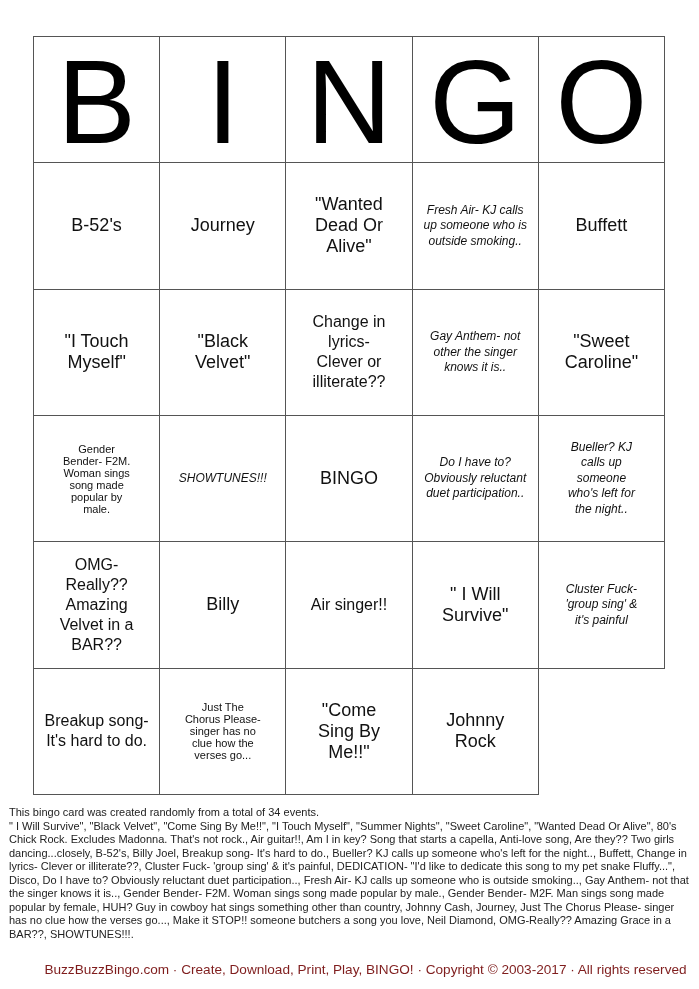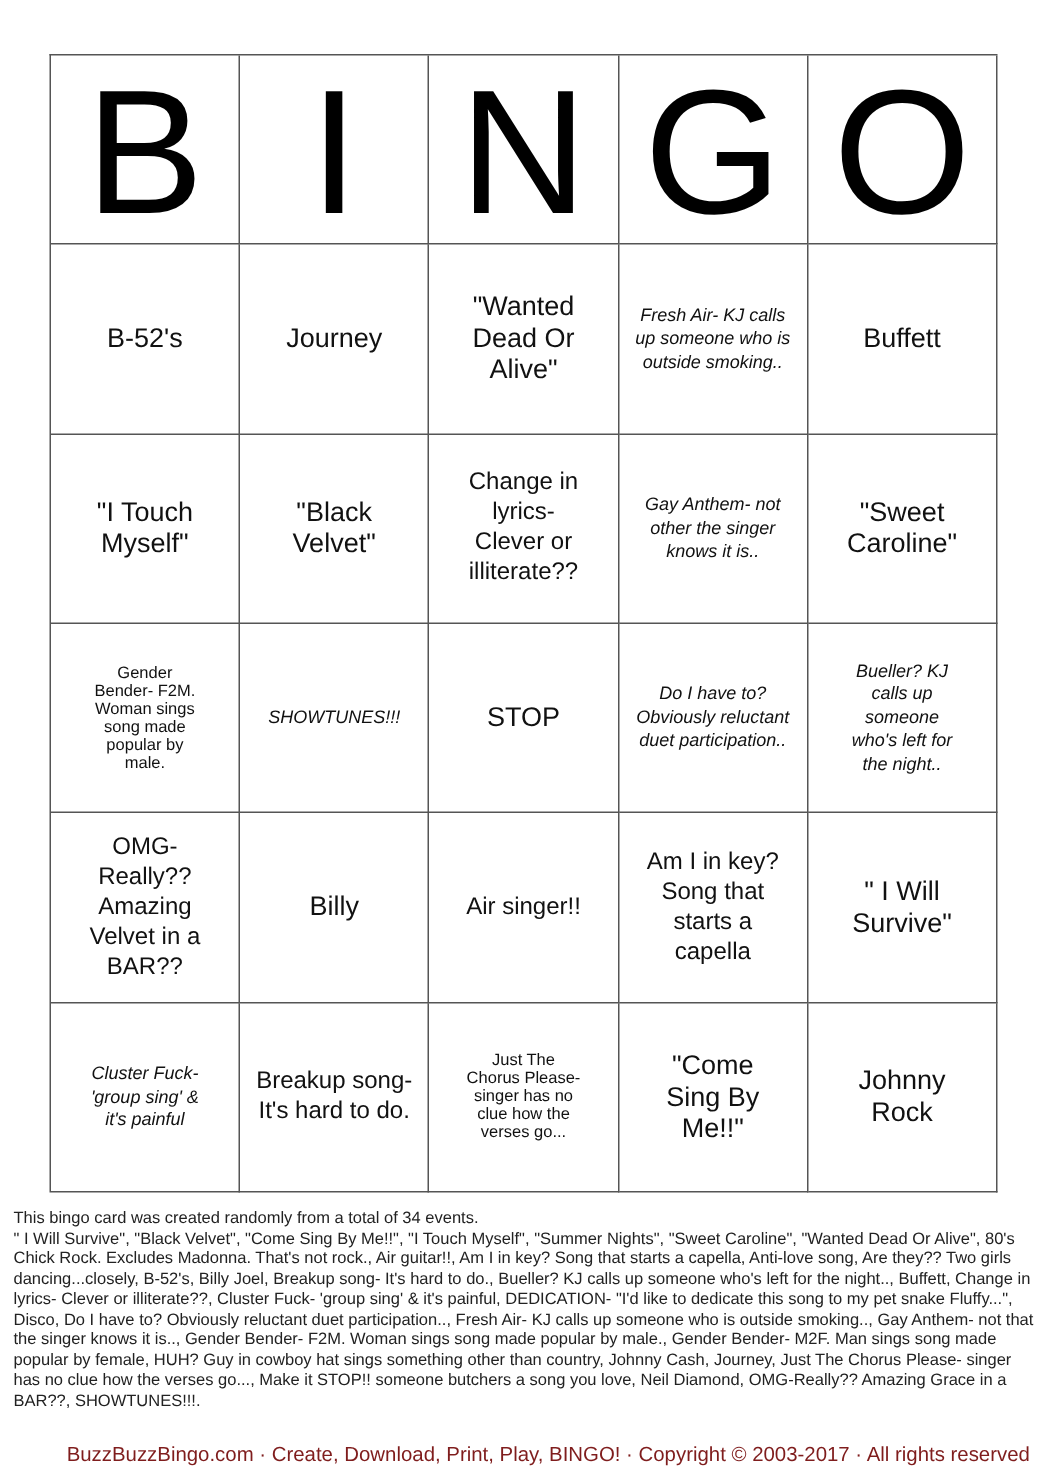--- a/index.html
+++ b/index.html
@@ -60,28 +60,27 @@
   <div class="cell lg">Buffett</div>
 
   <div class="cell lg narrow">"I Touch Myself"</div>
   <div class="cell lg narrow2">"Black Velvet"</div>
   <div class="cell md narrow">Change in lyrics- Clever or illiterate??</div>
   <div class="cell sm">Gay Anthem- not other the singer knows it is..</div>
   <div class="cell lg narrow">"Sweet Caroline"</div>
 
   <div class="cell xs narrow">Gender Bender- F2M. Woman sings song made popular by male.</div>
   <div class="cell sm">SHOWTUNES!!!</div>
-  <div class="cell lg">STOP</div>
+  <div class="cell lg">BINGO</div>
   <div class="cell sm">Do I have to? Obviously reluctant duet participation..</div>
   <div class="cell sm narrow">Bueller? KJ calls up someone who's left for the night..</div>
 
   <div class="cell md">OMG-Really?? Amazing Velvet in a BAR??</div>
   <div class="cell lg">Billy</div>
   <div class="cell md">Air singer!!</div>
-  <div class="cell md">Am I in key? Song that starts a capella</div>
   <div class="cell lg">" I Will Survive"</div>
 
   <div class="cell sm narrow">Cluster Fuck- 'group sing' &amp; it's painful</div>
   <div class="cell md">Breakup song- It's hard to do.</div>
   <div class="cell xs narrow">Just The Chorus Please- singer has no clue how the verses go...</div>
   <div class="cell lg narrow">"Come Sing By Me!!"</div>
   <div class="cell lg narrow">Johnny Rock</div>
 </div>
 
 <div class="info">

